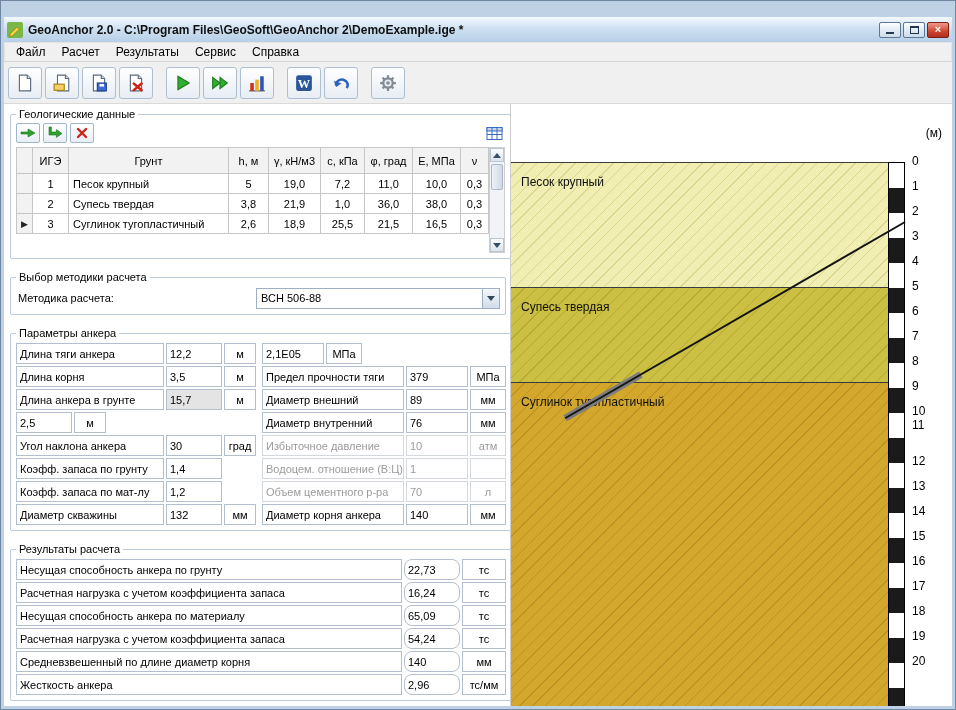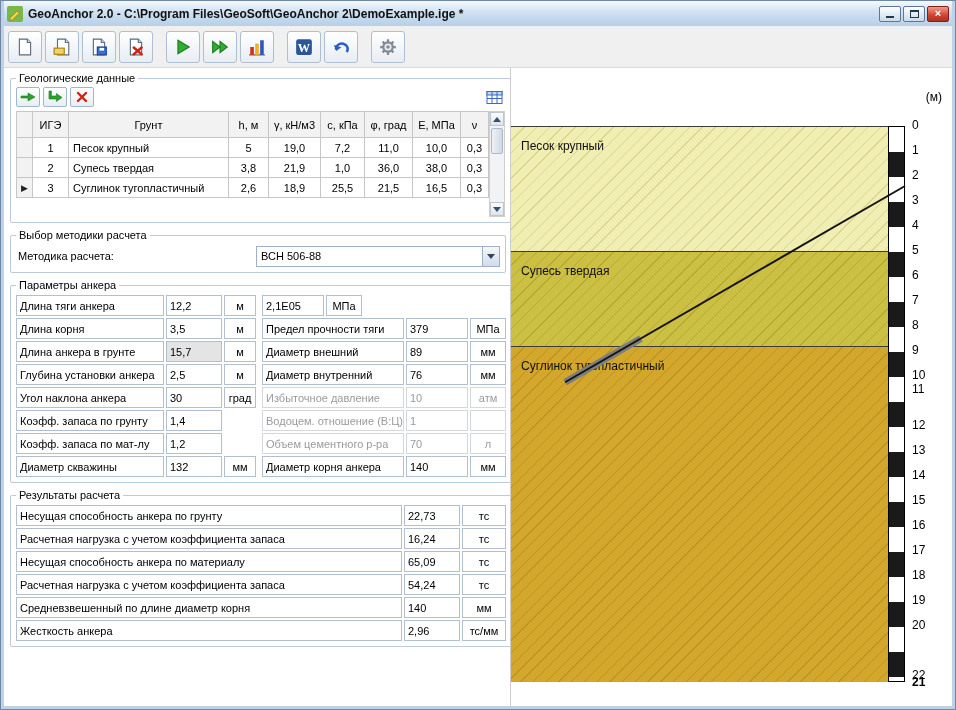--- a/index.html
+++ b/index.html
@@ -1,39 +1,39 @@
 <!DOCTYPE html>
 <html><head>
 <meta charset="utf-8">
 <style>
   *{box-sizing:border-box;margin:0;padding:0;}
   html,body{width:956px;height:710px;}
   body{font-family:"Liberation Sans",sans-serif;font-size:11px;color:#000;background:#fff;}
-  .window{width:956px;height:710px;background:#bfd1e5;border:1px solid #6f87a1;display:flex;flex-direction:column;padding:0 3px 3px;}
+  .window{width:956px;height:710px;background:#bfd1e5;border:1px solid #6f87a1;display:flex;flex-direction:column;padding:16px 3px 3px;}
   
   .titlebar{height:25px;display:flex;align-items:center;gap:5px;padding:0 3px;background:linear-gradient(#f4f9fd,#cfe1f2 45%,#b7cfe7);}
   .title-text{flex:1;font-size:12px;font-weight:bold;color:#101010;white-space:nowrap;overflow:hidden;}
   .win-buttons{display:flex;gap:2px;}
   .winbtn{width:22px;height:16px;border:1px solid #5e7795;border-radius:2px;display:flex;align-items:center;justify-content:center;background:linear-gradient(#fdfeff,#ccdaea);cursor:default;}
   .glyph-min{width:8px;height:2px;background:#22384e;margin-top:6px;}
   .glyph-max{width:9px;height:8px;border:1px solid #22384e;border-top-width:2px;}
   .winbtn.close{background:linear-gradient(#f09a8a,#cf4530 60%,#b03020);border-color:#7c2014;color:#fff;font-weight:bold;font-size:11px;line-height:1;}
   
   .menubar{height:20px;background:#f0f0f0;border:1px solid #e3e3e3;border-bottom-color:#d6d6d6;display:flex;align-items:center;padding-left:3px;}
   .menu-item{padding:2px 8px;font-size:12px;}
   
   .toolbar{height:42px;background:#f0f0f0;display:flex;align-items:center;padding:3px 4px;gap:3px;border-bottom:1px solid #d9d9d9;}
   .tbtn{width:34px;height:32px;border:1px solid #aebfd2;border-radius:3px;background:linear-gradient(#ffffff,#e7edf4);display:flex;align-items:center;justify-content:center;}
   .tb-sep{width:7px;align-self:stretch;}
   
   .main{flex:1;display:flex;background:#fff;overflow:hidden;}
   .left-panel{width:506px;padding:4px 4px 2px 6px;overflow:hidden;background:#fff;}
   .right-panel{flex:1;position:relative;border-left:1px solid #cdcdcd;background:#fff;overflow:hidden;}
   
-  fieldset.group{border:1px solid #bccbda;border-radius:2px;margin-bottom:6px;padding:2px 5px 5px;background:#fff;}
+  fieldset.group{border:1px solid #bccbda;border-radius:2px;margin-bottom:12px;padding:2px 5px 5px;background:#fff;}
   legend{font-size:11px;padding:0 3px;}
   
   .geo-btns{display:flex;gap:3px;margin:1px 0 4px;align-items:center;}
   .gbtn{width:24px;height:20px;border:1px solid #9fb6cc;border-radius:2px;background:linear-gradient(#ffffff,#e8eef5);display:flex;align-items:center;justify-content:center;}
   .grid-btn{margin-left:auto;border:none;background:transparent;width:22px;height:18px;display:flex;align-items:center;justify-content:center;}
   .geo-table-wrap{display:flex;height:106px;align-items:flex-start;}
   table.geo{border-collapse:collapse;table-layout:fixed;width:472px;}
   .geo th,.geo td{border:1px solid #c6c6c6;font-size:11px;font-weight:normal;padding:1px 2px;text-align:center;overflow:hidden;white-space:nowrap;}
   .geo th{background:#f2f2f2;height:26px;}
   .geo td{height:20px;background:#fff;}
@@ -57,21 +57,21 @@
   .params-grid{display:flex;gap:6px;margin-top:2px;}
   .params-col{display:flex;flex-direction:column;gap:2px;}
   .param-row,.result-row{display:flex;gap:2px;height:21px;}
   .p-label,.p-value,.p-unit{border:1px solid #b3bfcc;background:#fff;display:flex;align-items:center;padding:0 3px;font-size:11px;overflow:hidden;white-space:nowrap;}
   #params-left .p-label{width:148px;} #params-left .p-value{width:56px;} #params-left .p-unit{width:32px;justify-content:center;}
   #params-right .p-label{width:142px;} #params-right .p-value{width:62px;} #params-right .p-unit{width:36px;justify-content:center;}
   .param-row.disabled .p-label,.param-row.disabled .p-value,.param-row.disabled .p-unit{color:#9b9b9b;border-color:#d2d8de;}
   .p-value.readonly{background:#e4e4e4;}
   .p-unit.nounit{border-color:transparent;background:transparent;}
   #results-rows{display:flex;flex-direction:column;gap:2px;margin-top:2px;}
-  .r-label{width:386px;} .r-value{width:56px;} .r-unit{width:44px;justify-content:center;}
+  .r-label{width:386px;} .r-value{width:56px;border-radius:8px;} .r-unit{width:44px;justify-content:center;}
   
   .m-label{position:absolute;top:22px;right:10px;font-size:12px;}
   #soil{position:absolute;left:0;top:58px;width:377px;height:556px;overflow:hidden;}
   .soil-layer{position:absolute;left:0;width:100%;border-top:1px solid #3c3c3c;}
   .soil-layer-label{padding:12px 0 0 10px;font-size:12px;color:#101010;}
   #ruler{position:absolute;left:377px;top:58px;width:17px;height:556px;border:1px solid #000;overflow:hidden;background:#fff;}
   .ruler-seg{width:100%;}
   #anchor-svg{position:absolute;left:0;top:0;pointer-events:none;}
   #ticks{position:absolute;inset:0;pointer-events:none;}
   .tick-num{position:absolute;left:401px;font-size:12px;}
@@ -93,20 +93,27 @@
       <span class="winbtn">
           <span class="glyph-min"></span>
         </span>
       <span class="winbtn">
           <span class="glyph-max"></span>
         </span>
       <span class="winbtn close">×</span>
     </span>
   </div>
 
+  <div class="menubar" id="menubar">
+      <span class="menu-item">Файл</span>
+      <span class="menu-item">Расчет</span>
+      <span class="menu-item">Результаты</span>
+      <span class="menu-item">Сервис</span>
+      <span class="menu-item">Справка</span>
+    </div>
 
   <div class="toolbar">
     <span class="tbtn">
         <svg width="18" height="18" viewBox="0 0 16 16">
           <path d="M3 1h7l3 3v11H3z" fill="#fff" stroke="#5a6b7d"></path>
           <path d="M10 1v3h3" fill="#dde4ea" stroke="#5a6b7d"></path>
         </svg>
       </span>
     <span class="tbtn">
         <svg width="18" height="18" viewBox="0 0 16 16">
@@ -305,21 +312,20 @@
                 <div class="p-label">Длина корня</div>
                 <div class="p-value">3,5</div>
                 <div class="p-unit">м</div>
               </div>
               <div class="param-row">
                 <div class="p-label">Длина анкера в грунте</div>
                 <div class="p-value readonly">15,7</div>
                 <div class="p-unit">м</div>
               </div>
               <div class="param-row">
-                <div class="p-label">Глубина установки анкера</div>
                 <div class="p-value">2,5</div>
                 <div class="p-unit">м</div>
               </div>
               <div class="param-row">
                 <div class="p-label">Угол наклона анкера</div>
                 <div class="p-value">30</div>
                 <div class="p-unit">град</div>
               </div>
               <div class="param-row">
                 <div class="p-label">Коэфф. запаса по грунту</div>

